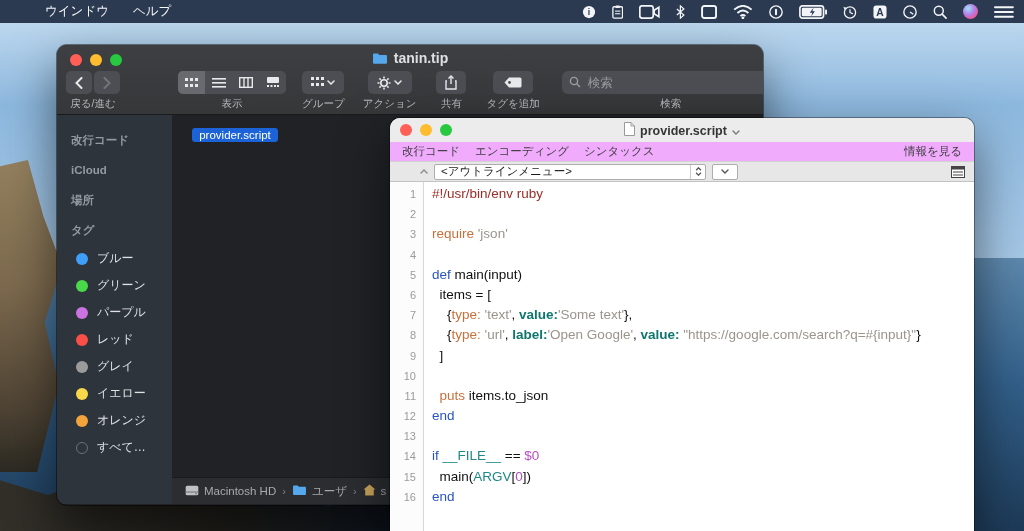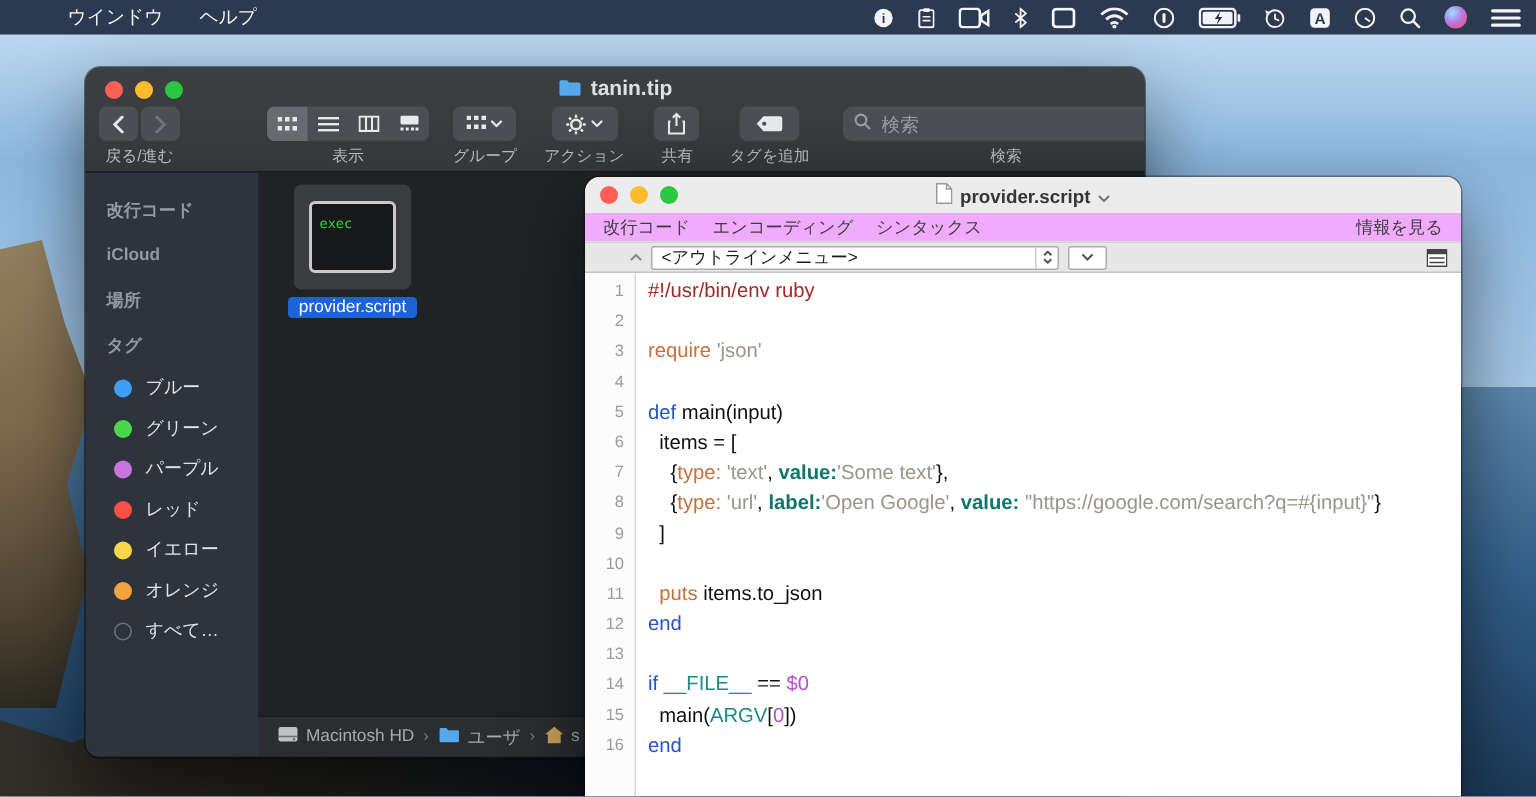--- a/index.html
+++ b/index.html
@@ -394,39 +394,38 @@
           </div>
           <div class="sb-tag">
             <span class="sb-dot" style="background: rgb(203, 115, 225);"></span>
             <span>パープル</span>
           </div>
           <div class="sb-tag">
             <span class="sb-dot" style="background: rgb(251, 78, 70);"></span>
             <span>レッド</span>
           </div>
           <div class="sb-tag">
+            <span class="sb-dot" style="background: rgb(155, 155, 155);"></span>
+            <span>グレイ</span>
+          </div>
+          <div class="sb-tag">
             <span class="sb-dot" style="background: rgb(248, 216, 74);"></span>
             <span>イエロー</span>
           </div>
           <div class="sb-tag">
             <span class="sb-dot" style="background: rgb(242, 163, 60);"></span>
             <span>オレンジ</span>
           </div>
           <div class="sb-tag">
             <span class="sb-dot empty"></span>
             <span>すべて…</span>
           </div>
         </aside>
       <div class="f-content">
         <div class="file-tile">
-          <div class="file-iconwrap">
-            <div class="term-icon">
-              <span>exec</span>
-            </div>
-          </div>
           <div class="file-label">provider.script</div>
         </div>
         <div class="f-pathbar" id="f-pathbar">
             <span class="pb-item">
               <span><svg width="14" height="11" viewBox="0 0 14 11">
                   <rect x="0.7" y="0.7" width="12.6" height="9.6" rx="1.5" fill="#bfc1c5"></rect>
                   <line x1="1" y1="7" x2="13" y2="7" stroke="#6a6c70" stroke-width="1"></line>
                   <circle cx="11" cy="8.8" r="0.8" fill="#6a6c70"></circle>
                 </svg></span>
               <span>Macintosh HD</span>

